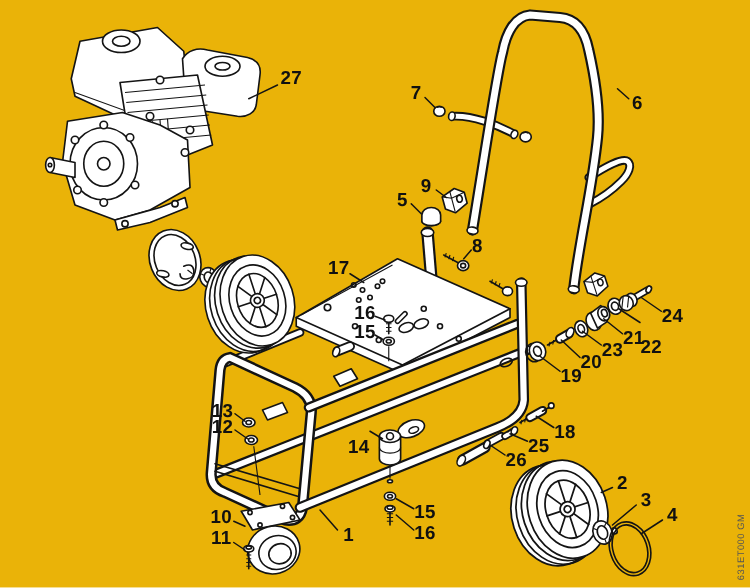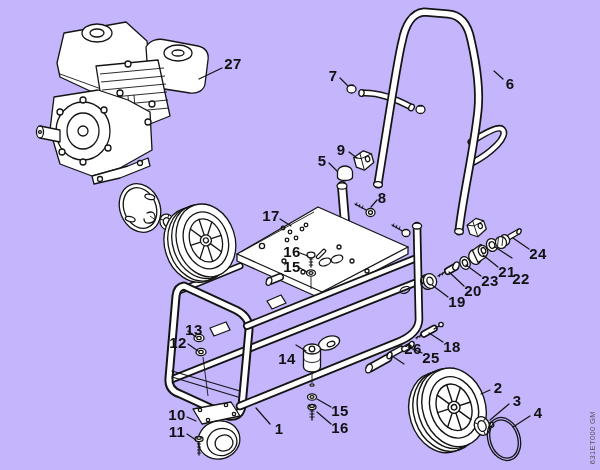--- a/index.html
+++ b/index.html
@@ -1,16 +1,16 @@
 <!DOCTYPE html>
 <html><head>
 <meta charset="utf-8">
 <style>
   html,body{margin:0;padding:0;background:#fff;}
-  .stage{position:relative;width:600px;height:470px;background:#c4b5fd;overflow:hidden;
+  .stage{position:relative;width:600px;height:470px;background:#eab308;overflow:hidden;
          font-family:"Liberation Sans", sans-serif;}
   .stage svg{position:absolute;left:0;top:0;}
   .callout{position:absolute;transform:translate(-50%,-50%);font-weight:bold;
            font-size:15px;color:#111;letter-spacing:0.3px;user-select:none;}
   .watermark{position:absolute;right:3px;bottom:6px;writing-mode:vertical-rl;
              transform:rotate(180deg);font-size:7.5px;color:#555;letter-spacing:0.4px;}
   .ln{stroke:#141414;fill:none;stroke-width:1.3;stroke-linejoin:round;stroke-linecap:round;}
   .fw{stroke:#141414;fill:#ffffff;stroke-width:1.3;stroke-linejoin:round;}
   .thin{stroke:#141414;fill:none;stroke-width:0.9;}
   .leader{stroke:#141414;fill:none;stroke-width:1.2;stroke-linecap:round;}
@@ -380,32 +380,32 @@
 <div id="callouts">
       <div class="callout" style="left: 233px; top: 63px;">27</div>
       <div class="callout" style="left: 333px; top: 75px;">7</div>
       <div class="callout" style="left: 510px; top: 83px;">6</div>
       <div class="callout" style="left: 341px; top: 149px;">9</div>
       <div class="callout" style="left: 322px; top: 160px;">5</div>
       <div class="callout" style="left: 382px; top: 197px;">8</div>
       <div class="callout" style="left: 271px; top: 215px;">17</div>
       <div class="callout" style="left: 292px; top: 251px;">16</div>
       <div class="callout" style="left: 292px; top: 266px;">15</div>
-      <div class="callout" style="left: 178px; top: 329px; margin-left: 16px;">13</div>
+      <div class="callout" style="left: 178px; top: 329px;">13</div>
       <div class="callout" style="left: 178px; top: 342px;">12</div>
       <div class="callout" style="left: 287px; top: 358px; text-align: center;">14</div>
       <div class="callout" style="left: 457px; top: 301px; text-align: right;">19</div>
       <div class="callout" style="left: 473px; top: 290px;">20</div>
       <div class="callout" style="left: 490px; top: 280px;">23</div>
       <div class="callout" style="left: 507px; top: 271px;">21</div>
       <div class="callout" style="left: 521px; top: 262px; margin-top: 16px;">22</div>
       <div class="callout" style="left: 538px; top: 253px;">24</div>
       <div class="callout" style="left: 452px; top: 346px;">18</div>
       <div class="callout" style="left: 431px; top: 357px;">25</div>
-      <div class="callout" style="left: 413px; top: 348px;">26</div>
+      <div class="callout" style="left: 413px; top: 368px;">26</div>
       <div class="callout" style="left: 177px; top: 414px;">10</div>
       <div class="callout" style="left: 177px; top: 431px;">11</div>
       <div class="callout" style="left: 279px; top: 428px;">1</div>
       <div class="callout" style="left: 340px; top: 410px;">15</div>
       <div class="callout" style="left: 340px; top: 427px;">16</div>
       <div class="callout" style="left: 498px; top: 387px;">2</div>
       <div class="callout" style="left: 517px; top: 400px;">3</div>
       <div class="callout" style="left: 538px; top: 412px;">4</div>
     </div>
 <div class="watermark">631ET000 GM</div>

